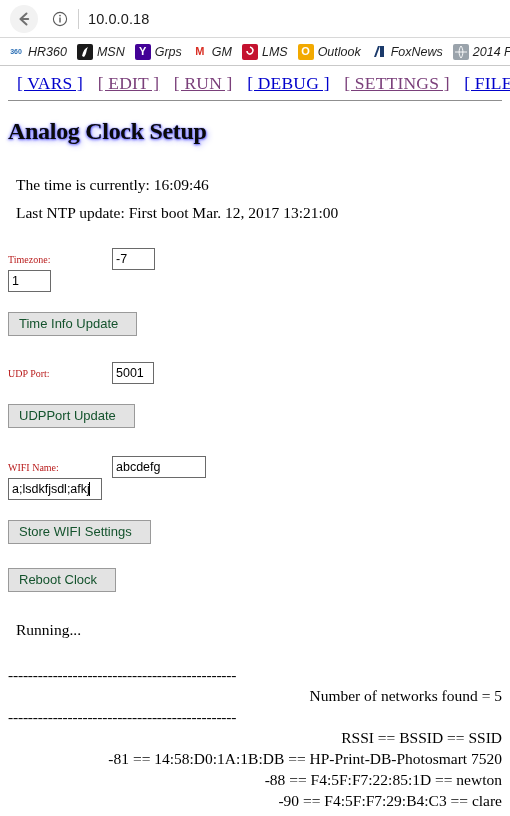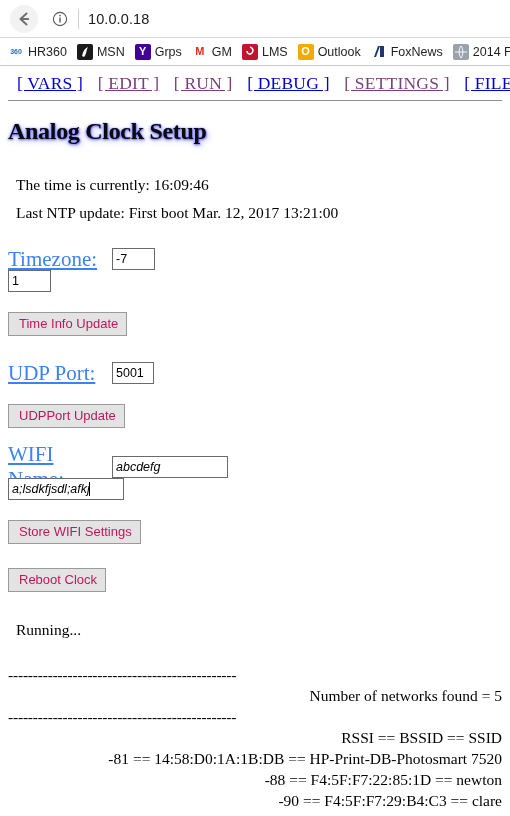--- a/index.html
+++ b/index.html
@@ -93,20 +93,21 @@
     font-family: "Liberation Sans", sans-serif;
     font-size: 11px;
     font-weight: bold;
     color: #fff;
     line-height: 1;
   }
   .bm-label {
     font-family: "Liberation Sans", sans-serif;
     font-size: 12.5px;
     color: #1f1f1f;
+    font-style: italic;
   }
 
   
   #page {
     position: absolute;
     left: 0;
     top: 67px;
     width: 510px;
     height: 749px;
     background: #ffffff;
@@ -167,63 +168,62 @@
 
   #form-time {
     margin-top: 25px;
   }
   .field-row {
     display: flex;
     align-items: center;
     height: 22px;
   }
   .field-label {
-    font-size: 21px;
-    color: #3b82f6;
+    font-size: 10px;
+    color: #b91c1c;
     width: 104px;
     flex: none;
-    text-decoration: underline;
   }
   input.txt {
     font-family: "Liberation Sans", sans-serif;
     font-size: 12.5px;
     color: #000;
     border: 1px solid #6a6a6a;
     background: #fff;
     box-sizing: border-box;
     height: 22px;
     padding: 1px 2px 1px 3px;
     outline: none;
     border-radius: 0;
   }
   input.w-small { width: 43px; }
   input.w-mid   { width: 42px; }
-  input.w-wide  { width: 116px; font-style: italic; }
+  input.w-wide  { width: 94px; }
   .caret {
     display: inline-block;
     width: 1px;
     height: 14px;
     background: #000;
     vertical-align: -2px;
     margin-left: -1px;
   }
   .focus-wrap {
     position: relative;
     display: inline-flex;
     align-items: center;
   }
 
   button.btn {
     font-family: "Liberation Sans", sans-serif;
     font-size: 13px;
-    color: #be185d;
+    color: #14532d;
     background: #e3e3e3;
     border: 1px solid #9a9a9a;
     border-radius: 0;
-    padding: 4px 8px 5px 10px;
+    padding: 4px 18px 5px 10px;
     line-height: 1;
     cursor: default;
   }
   .btn-row { margin-top: 20px; }
 
   #udp-section { margin-top: 26px; }
   #wifi-section { margin-top: 28px; }
 
   #running {
     font-size: 15.5px;

